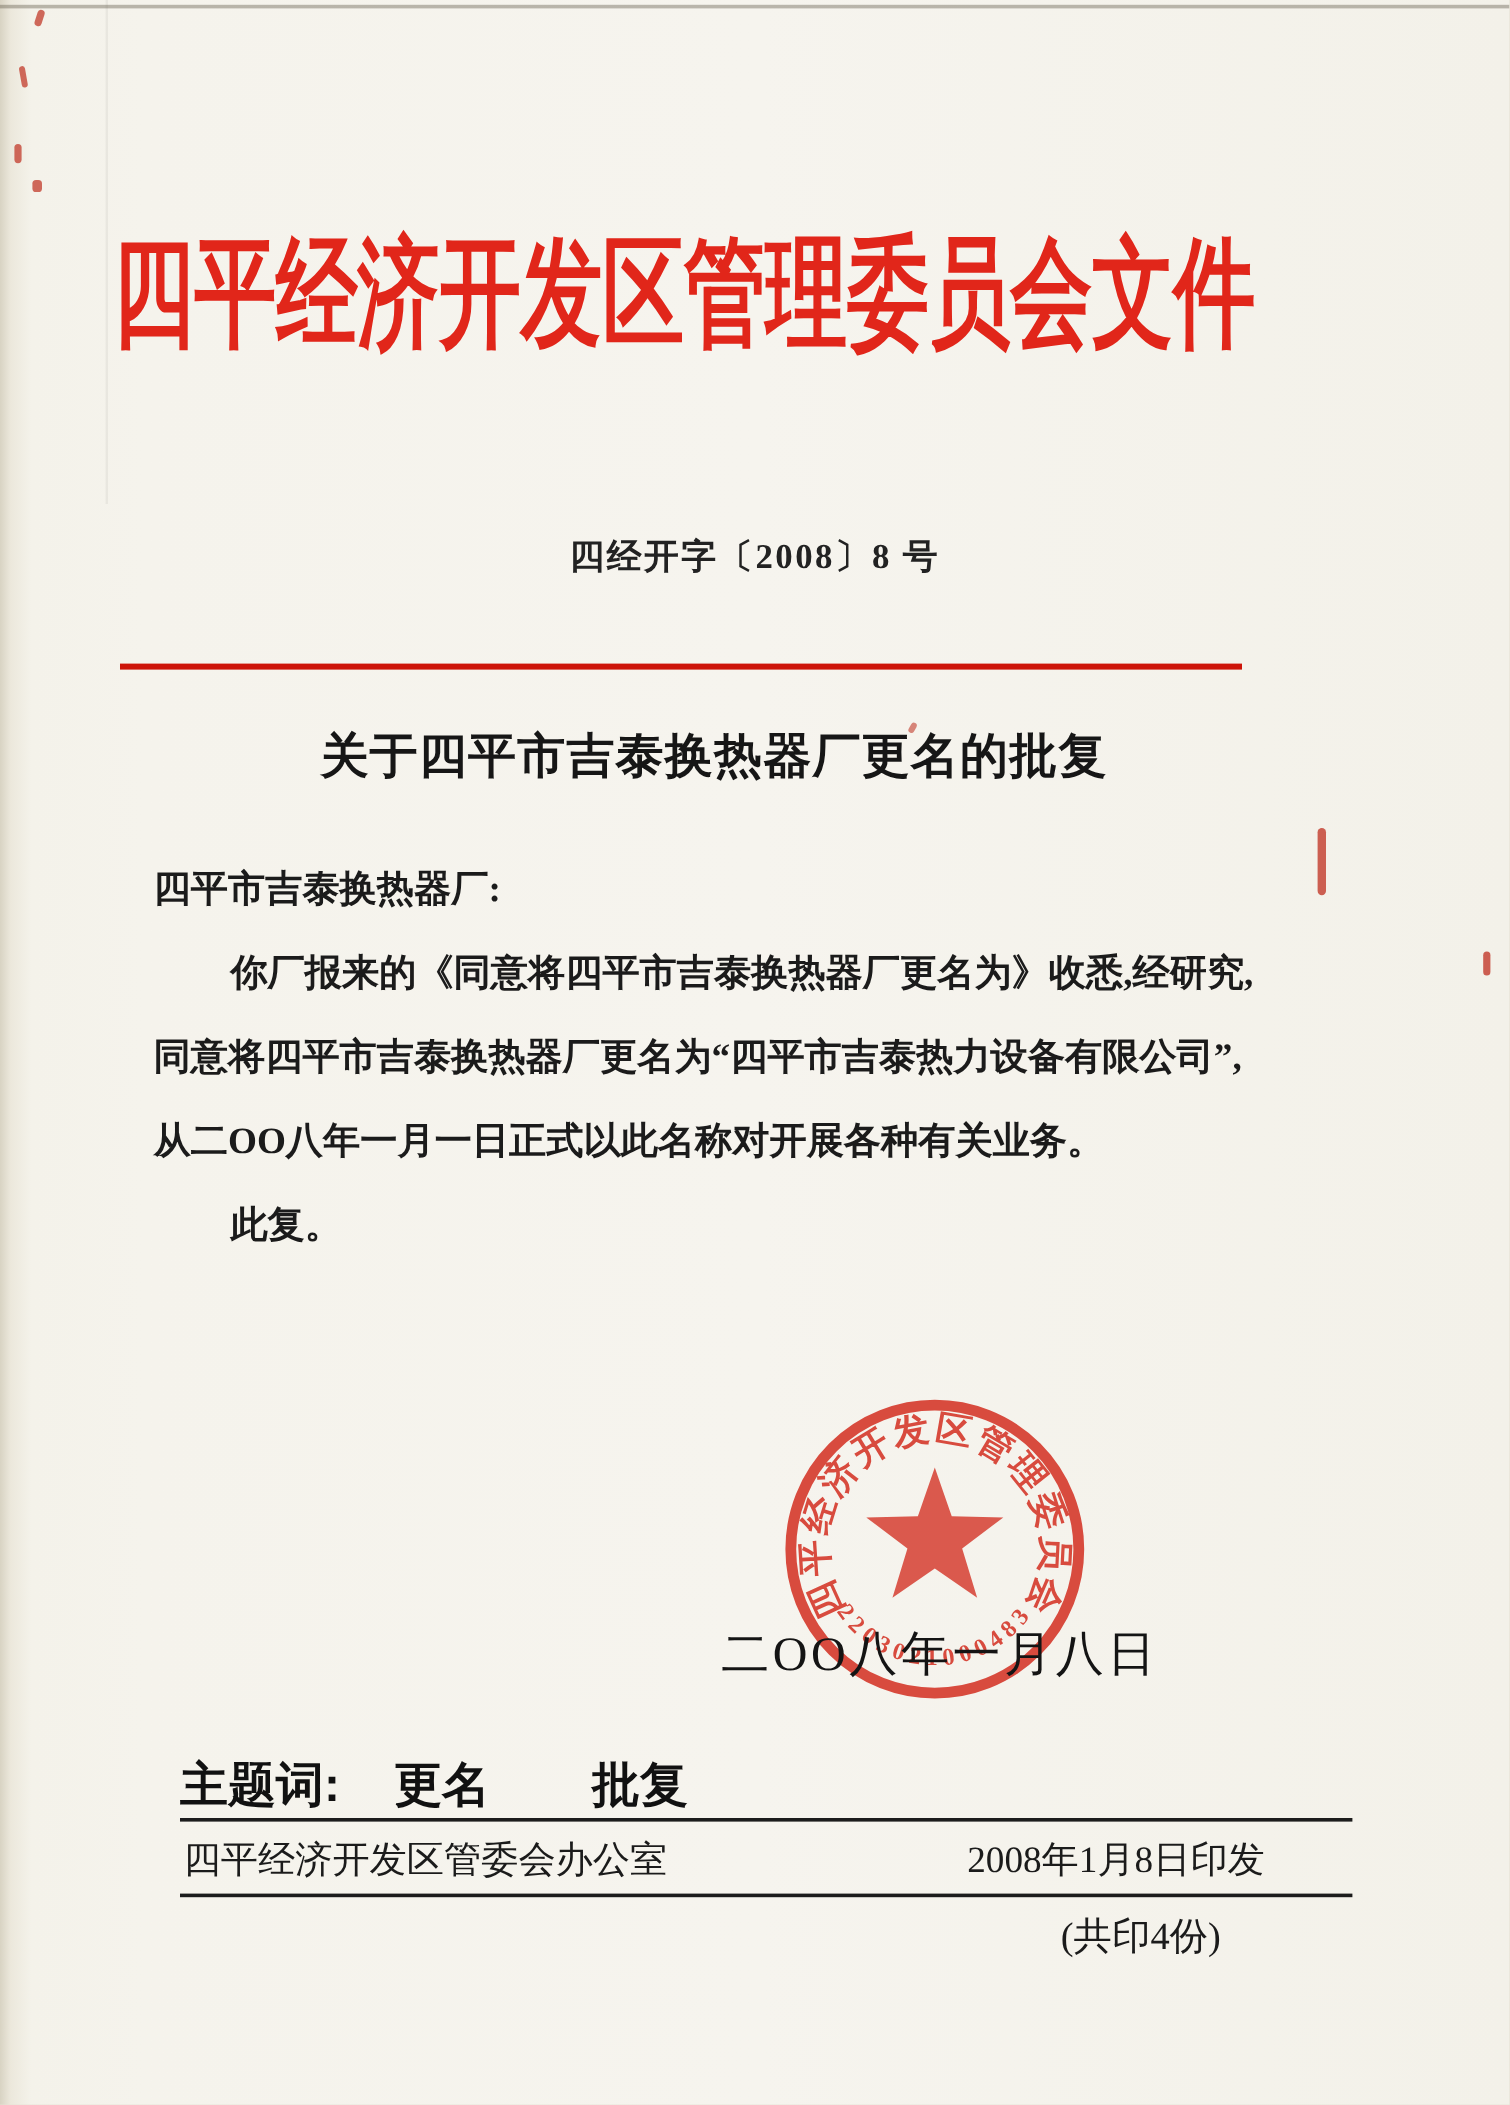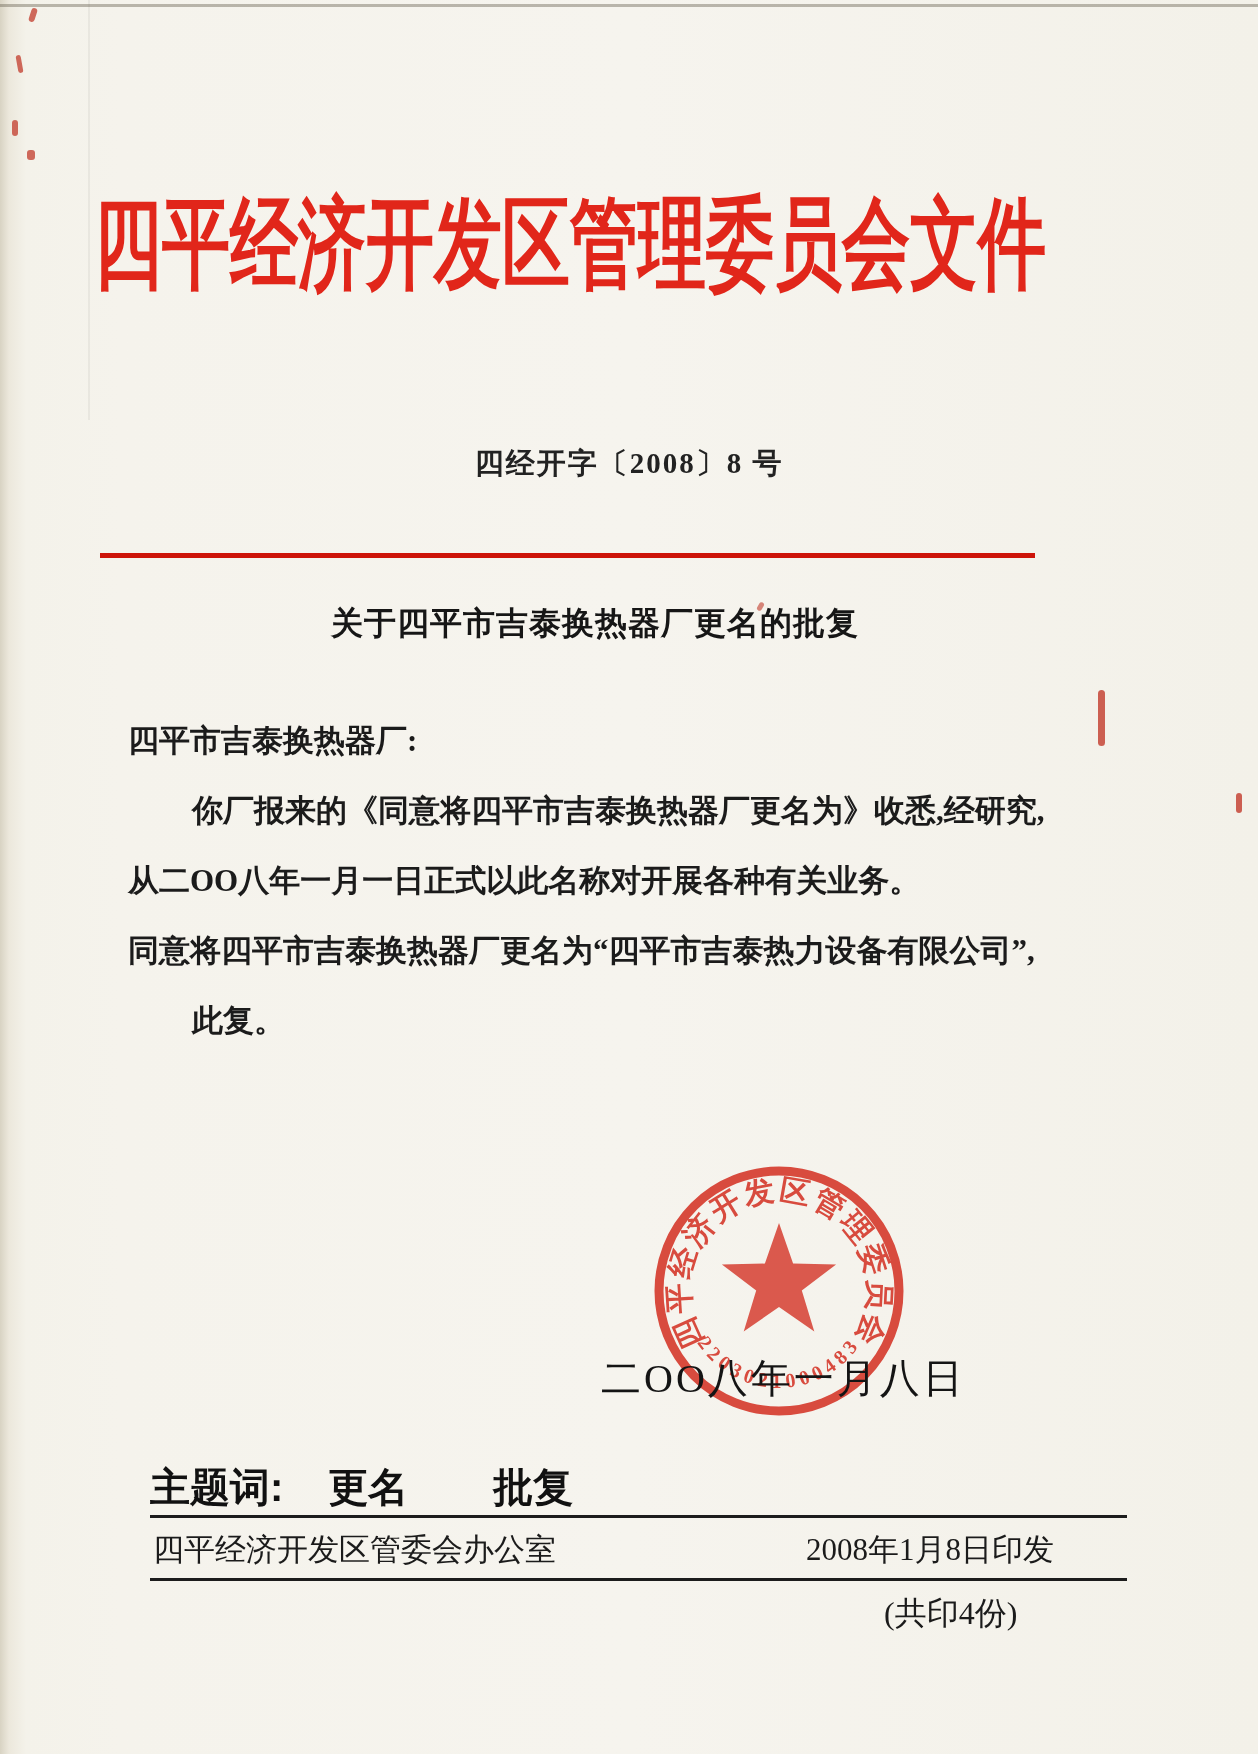--- a/index.html
+++ b/index.html
@@ -27,21 +27,21 @@
     font-family:"Liberation Serif","DejaVu Serif",serif;
   }
   .doc-number{
     position:absolute;left:0;top:444px;width:1258px;text-align:center;
     font-size:29px;color:#222;letter-spacing:2px;font-weight:bold;
   }
   .red-rule{position:absolute;left:100px;top:553px;width:935px;height:5px;background:#cd1409;}
   .doc-title{
     position:absolute;left:595px;top:602px;margin:0;
     transform:translateX(-50%);white-space:nowrap;
-    font-size:32px;font-weight:bold;color:#161616;letter-spacing:1px;
+    font-size:40px;font-weight:bold;color:#161616;letter-spacing:1px;
     font-family:"Liberation Sans","DejaVu Sans",sans-serif;
   }
   .body-block{
     position:absolute;left:128px;top:706px;width:1050px;
     font-size:31px;line-height:70px;color:#1b1b1b;font-weight:bold;
   }
   .body-block .line{white-space:nowrap;}
   .body-block .indent{text-indent:64px;}
 
   .seal{position:absolute;left:634px;top:1146px;width:290px;height:290px;opacity:.9;}
@@ -84,22 +84,22 @@
 
   <div class="doc-number">四经开字〔2008〕8 号</div>
 
   <div class="red-rule"></div>
 
   <h1 class="doc-title">关于四平市吉泰换热器厂更名的批复</h1>
 
   <div class="body-block">
     <div class="line">四平市吉泰换热器厂:</div>
     <div class="line indent">你厂报来的《同意将四平市吉泰换热器厂更名为》收悉,经研究,</div>
+    <div class="line">同意将四平市吉泰换热器厂更名为“四平市吉泰热力设备有限公司”,</div>
     <div class="line">从二OO八年一月一日正式以此名称对开展各种有关业务。</div>
-    <div class="line">同意将四平市吉泰换热器厂更名为“四平市吉泰热力设备有限公司”,</div>
     <div class="line indent">此复。</div>
   </div>
 
   <svg class="seal" viewBox="0 0 290 290">
     <circle cx="145" cy="145" r="120" fill="none" stroke="#d5392c" stroke-width="9"></circle>
     <polygon points="145,77 159.1,117.6 202.1,118.5 167.8,144.4 180.3,185.5 145,161 109.7,185.5 122.2,144.4 87.9,118.5 130.9,117.6" fill="#d5392c" opacity="0.92"></polygon>
     <path id="sealTextArc" d="M 71,196 A 90,90 0 1 1 219,196" fill="none"></path>
     <path id="sealNumArc" d="M 55,181 A 97,97 0 0 0 235,181" fill="none"></path>
     <text font-size="30" fill="#d5392c" letter-spacing="2.5" font-weight="bold">
       <textPath href="#sealTextArc">四平经济开发区管理委员会</textPath>

